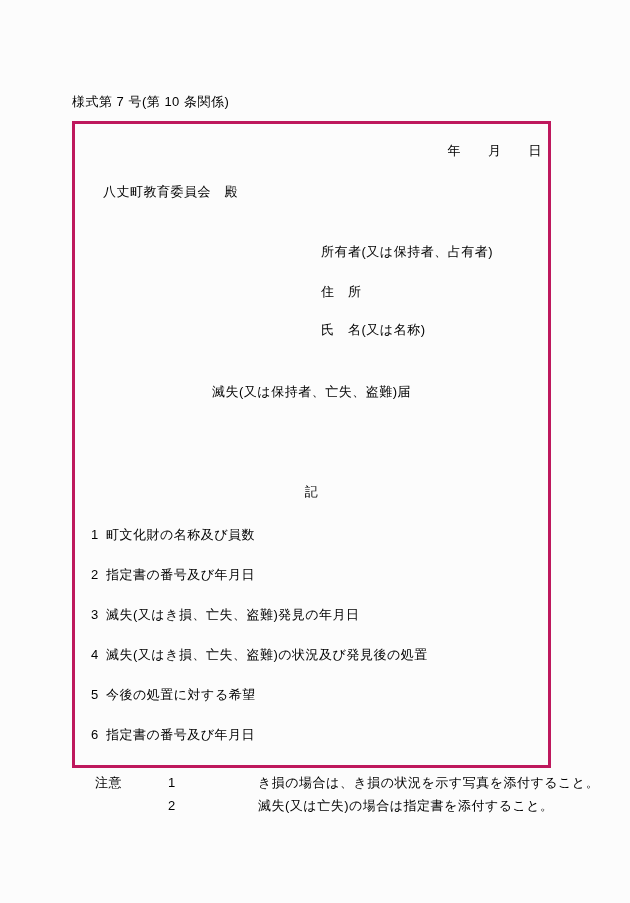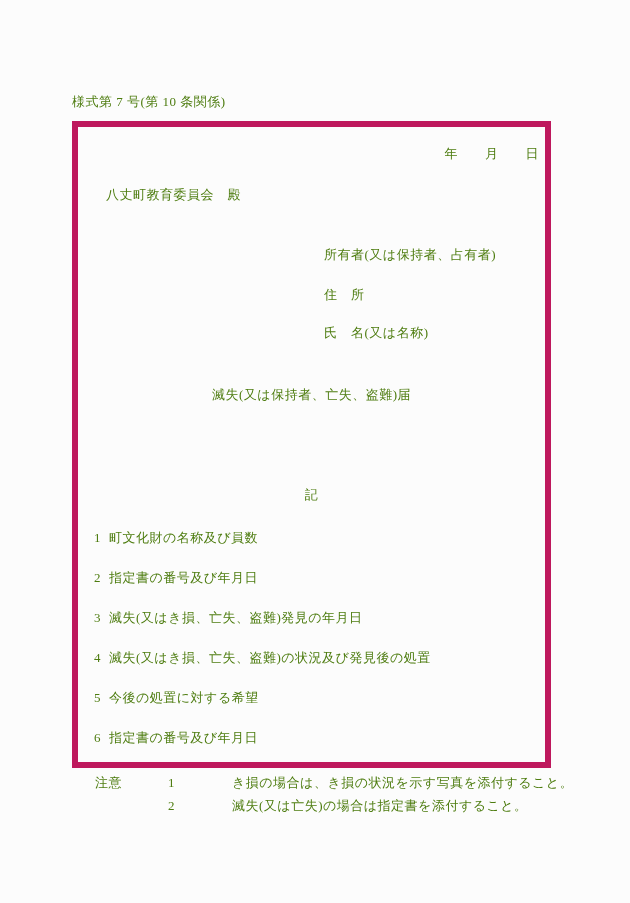--- a/index.html
+++ b/index.html
@@ -6,40 +6,40 @@
     margin: 0;
     padding: 0;
     background: #e8e8e8;
   }
   .page {
     position: relative;
     width: 630px;
     height: 903px;
     margin: 0 auto;
     background: #fcfcfc;
-    color: #4d7c0f;
-    font-family: Liberation Serif, serif;
+    color: #000000;
+    font-family: Liberation Sans, sans-serif;
     font-size: 13px;
     line-height: 19px;
     letter-spacing: 0.5px;
     overflow: hidden;
   }
   .form-number {
     position: absolute;
     left: 72px;
     top: 92px;
     white-space: nowrap;
   }
   .form-box {
     position: absolute;
     left: 72px;
     top: 121px;
     width: 479px;
     height: 647px;
-    border: 6px solid #be185d;
+    border: 3px solid #be185d;
     box-sizing: border-box;
     background: #fcfcfc;
   }
   .date-line {
     position: absolute;
     top: 17px;
     right: 6px;
     white-space: nowrap;
   }
   .addressee {
@@ -106,20 +106,21 @@
   .note-label {
     width: 28px;
     flex: 0 0 28px;
   }
   .note-no {
     width: 19px;
     flex: 0 0 19px;
   }
   .note-text {
     flex: 1 1 auto;
+    margin-left: 26px;
   }
 </style>
 </head>
 <body>
 
 <div class="page">
 
   <div class="form-number">様式第 7 号(第 10 条関係)</div>
 
   <div class="form-box">

